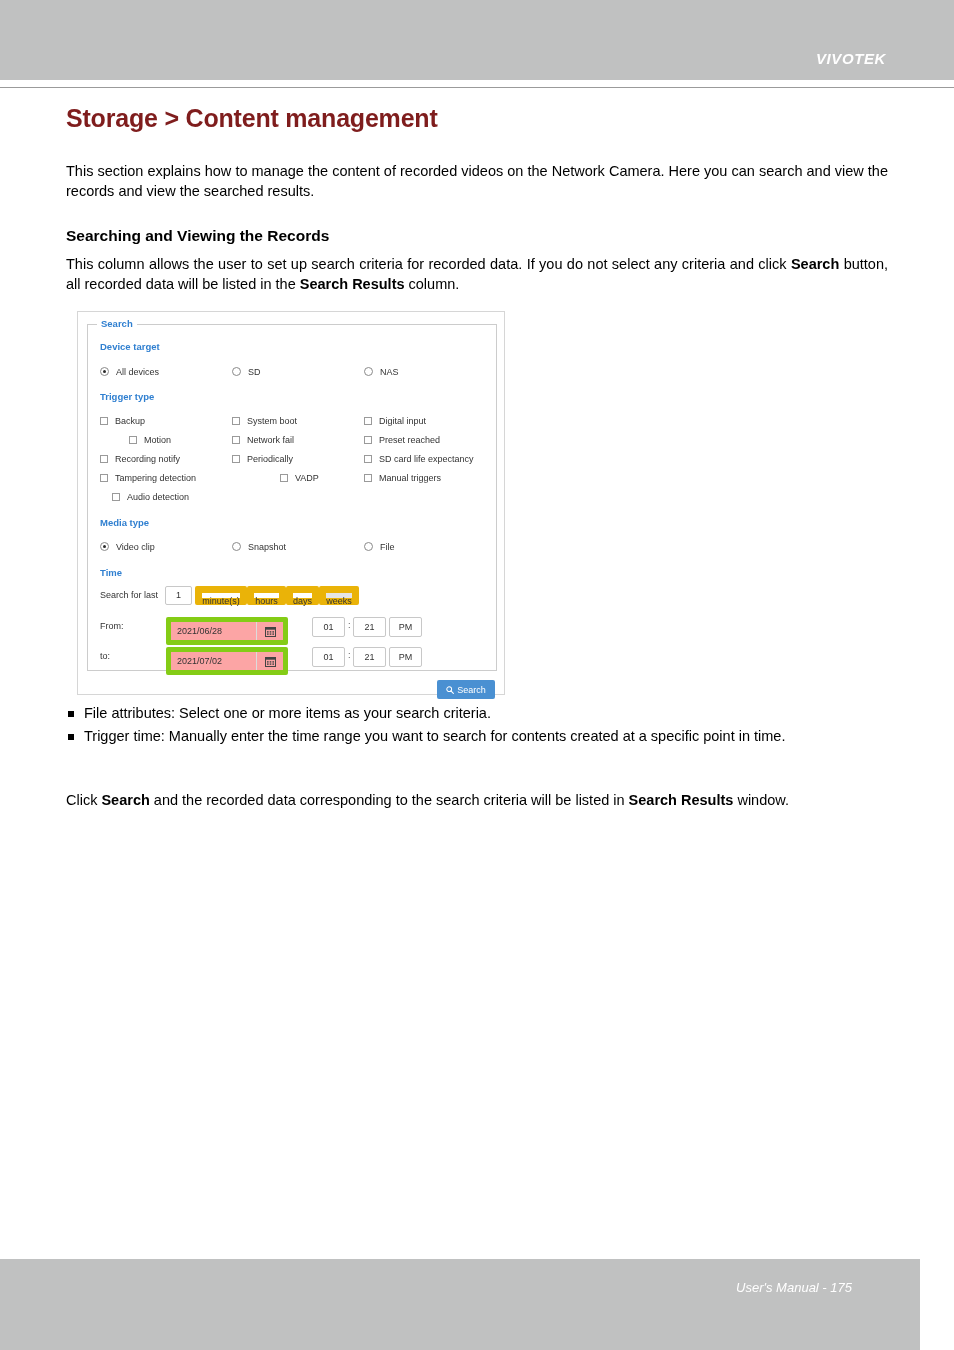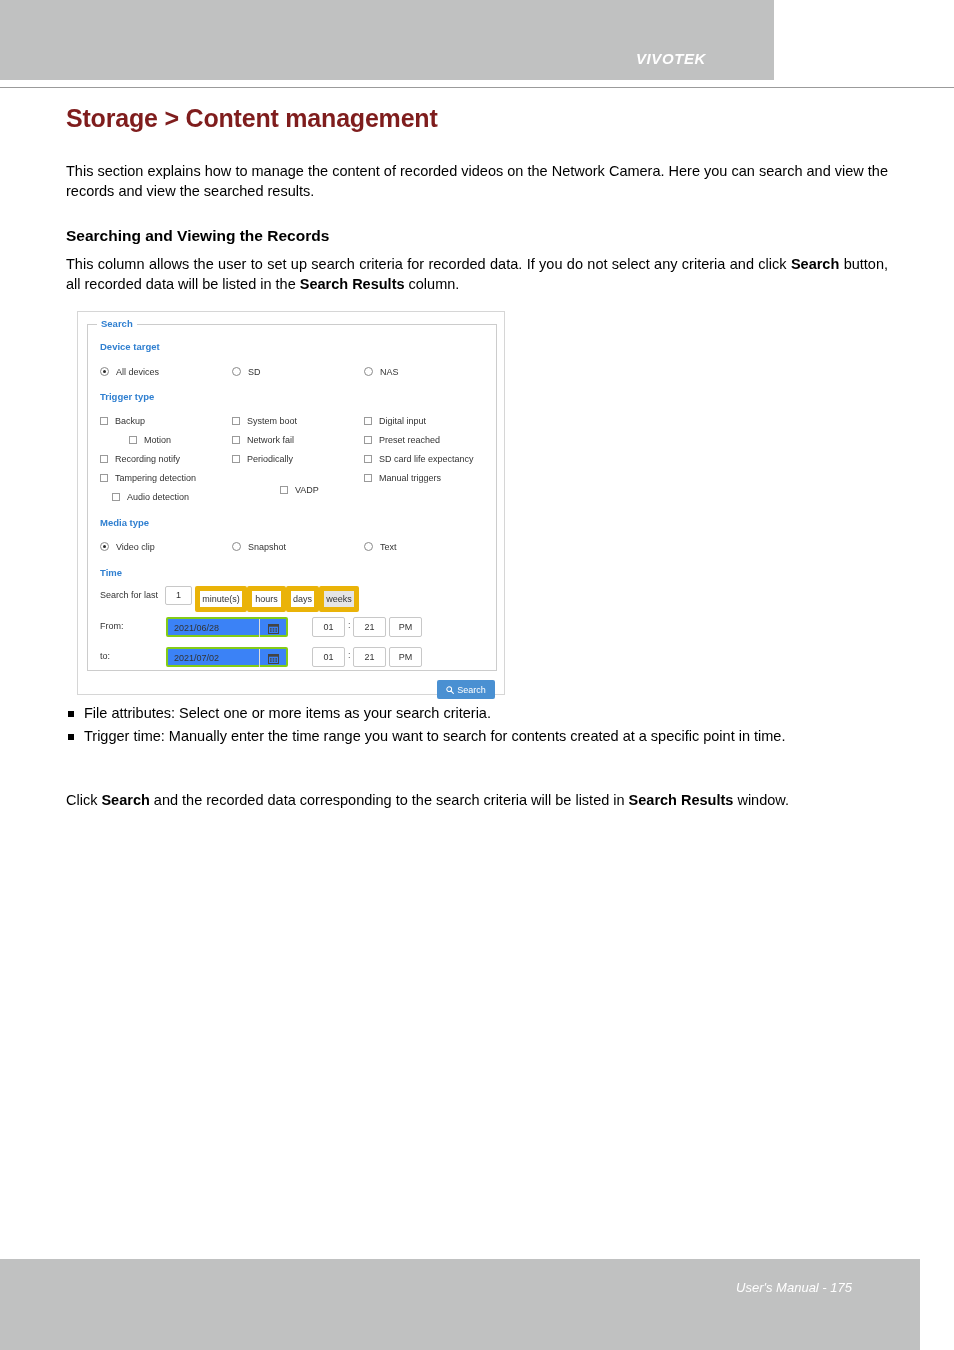--- a/index.html
+++ b/index.html
@@ -12,21 +12,21 @@
     background: #ffffff;
     font-family: "Liberation Sans", sans-serif;
     position: relative;
     overflow: hidden;
   }
 
   
   .page-header {
     position: absolute;
     left: 0; top: 0;
-    width: 774px; height: 80px;
+    width: 954px; height: 80px;
     background: #c0c1c1;
   }
   .brand {
     position: absolute;
     right: 68px;
     top: 50px;
     color: #ffffff;
     font-size: 15px;
     font-weight: bold;
     font-style: italic;
@@ -140,22 +140,22 @@
   }
 
   
   .time-row-label {
     position: absolute;
     font-size: 9px;
     color: #333333;
   }
   .unit-btn {
     position: absolute;
-    height: 26px;
-    border: 5px solid #eab308;
+    height: 19px;
+    border: 7px solid #eab308;
     background: #ffffff;
     box-sizing: border-box;
     font-size: 9px;
     color: #333333;
     text-align: center;
     line-height: 17px;
     border-radius: 2px;
   }
   .unit-btn.active { background: #e5e5e5; text-align: center; }
   .num-box {
@@ -166,24 +166,24 @@
     background: #ffffff;
     box-sizing: border-box;
     font-size: 9px;
     color: #333333;
     text-align: center;
     line-height: 17px;
     border-radius: 2px;
   }
   .date-box {
     position: absolute;
-    height: 20px;
+    height: 28px;
     width: 122px;
-    border: 2px solid #84cc16;
-    background: #3b82f6;
+    border: 5px solid #84cc16;
+    background: #fca5a5;
     box-sizing: border-box;
     border-radius: 2px;
   }
   .date-val {
     position: absolute;
     left: 6px; top: 4px;
     font-size: 9px;
     color: #333333;
   }
   .cal-icon {
@@ -341,40 +341,40 @@
     <div class="opt" style="left:144px; top:129px;">
       <span class="cbox"></span><span>Periodically</span>
     </div>
     <div class="opt" style="left:276px; top:129px;">
       <span class="cbox"></span><span>SD card life expectancy</span>
     </div>
 
     <div class="opt" style="left:12px; top:148px;">
       <span class="cbox"></span><span>Tampering detection</span>
     </div>
-    <div class="opt" style="left:144px; top:160px;padding-left:48px;">
+    <div class="opt" style="left:144px; top:148px;padding-left:48px;">
       <span class="cbox"></span><span>VADP</span>
     </div>
     <div class="opt" style="left:276px; top:148px;">
       <span class="cbox"></span><span>Manual triggers</span>
     </div>
 
     <div class="opt" style="left:24px; top:167px;">
       <span class="cbox"></span><span>Audio detection</span>
     </div>
 
     <div class="grp-label" style="left:12px; top:192px;">Media type</div>
     <div class="opt" style="left:12px; top:217px;">
       <span class="radio checked"></span><span>Video clip</span>
     </div>
     <div class="opt" style="left:144px; top:217px;">
       <span class="radio"></span><span>Snapshot</span>
     </div>
     <div class="opt" style="left:276px; top:217px;">
-      <span class="radio"></span><span>Text</span>
+      <span class="radio"></span><span>File</span>
     </div>
 
     <div class="grp-label" style="left:12px; top:242px;">Time</div>
 
     <div class="time-row-label" style="left:12px; top:265px;">Search for last</div>
     <div class="num-box" style="left:77px; top:261px;">1</div>
     <div class="unit-btn" style="left:107px; top:261px; width:52px;">minute(s)</div>
     <div class="unit-btn" style="left:159px; top:261px; width:39px;">hours</div>
     <div class="unit-btn" style="left:198px; top:261px; width:33px;">days</div>
     <div class="unit-btn active" style="left:231px; top:261px; width:40px;">weeks</div>

